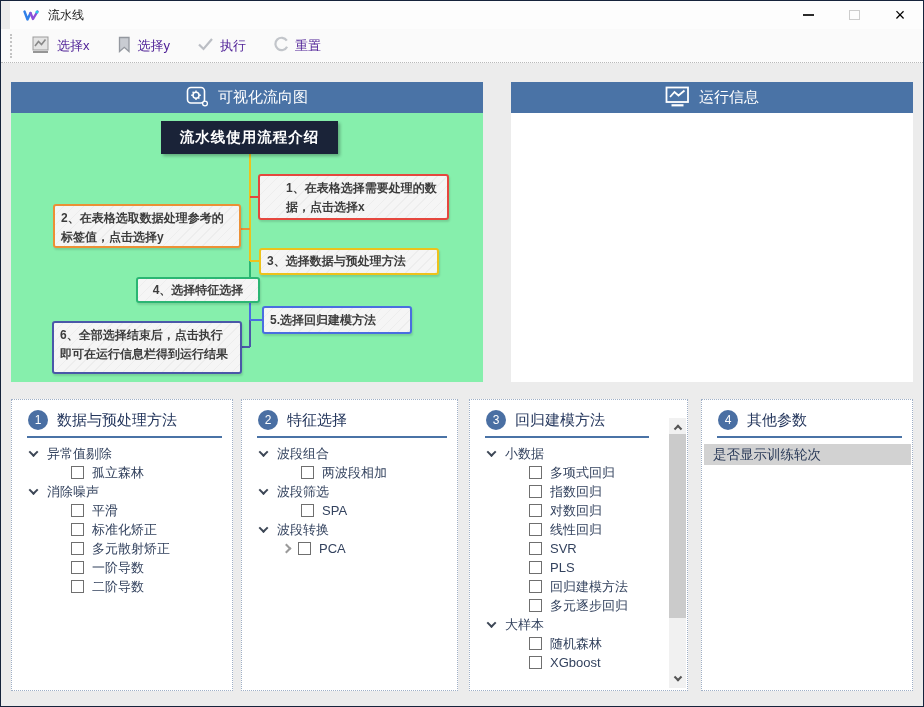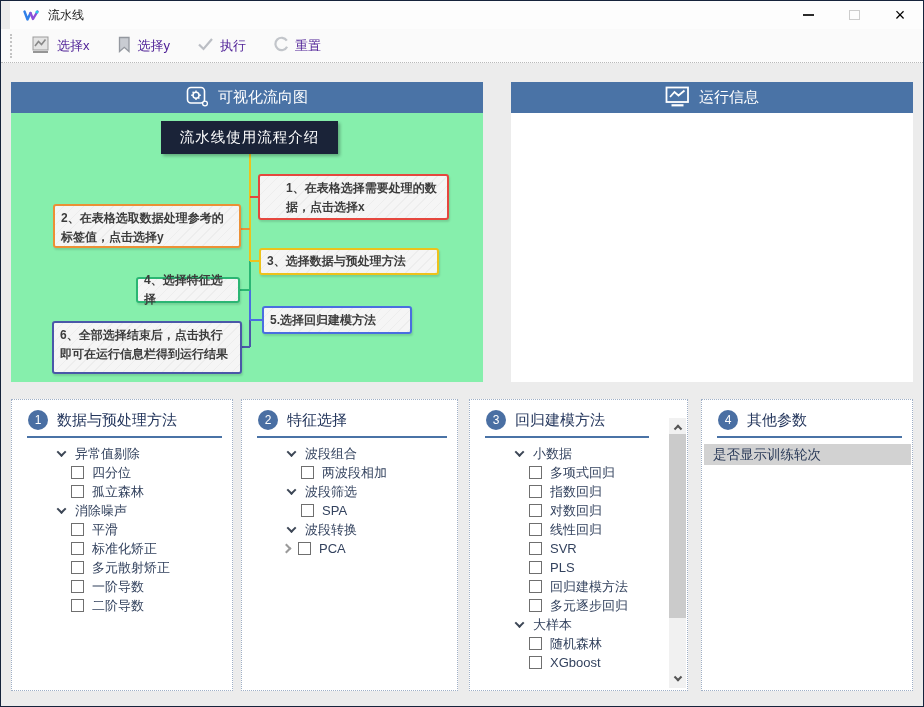--- a/index.html
+++ b/index.html
@@ -26,46 +26,46 @@
   
   .panel{position:absolute;top:81px;height:300px;background:#86efac;}
   .flow-panel{left:10px;width:472px;}
   .run-panel{left:510px;width:402px;}
   .panel-header{height:31px;background:#4a73a6;color:#ffffff;display:flex;align-items:center;justify-content:center;gap:9px;font-size:15px;}
   .run-body{width:100%;height:269px;background:#ffffff;}
   
   .mindmap{position:relative;width:472px;height:269px;overflow:hidden;}
   .mm-links{position:absolute;left:0;top:0;}
   .mm-root{position:absolute;left:150px;top:8px;width:177px;height:33px;background:#1a2338;color:#fff;
-    font-weight:normal;font-size:14.5px;letter-spacing:1px;display:flex;align-items:center;justify-content:center;
+    font-weight:bold;font-size:14.5px;letter-spacing:1px;display:flex;align-items:center;justify-content:center;
     box-shadow:2px 2px 3px rgba(0,0,0,.28);}
   .mm-node{position:absolute;border:2px solid #888;border-radius:3px;color:#3c3c3c;font-weight:bold;font-size:12px;
     line-height:1.55;padding:3px 6px;box-shadow:1px 2px 2px rgba(0,0,0,.12);
     background:repeating-linear-gradient(135deg,#f5f5f5 0 6px,#ededed 6px 7px);}
   .mm-n1{left:247px;top:61px;width:191px;height:46px;}
   .mm-n2{left:42px;top:91px;width:188px;height:44px;}
   .mm-n3{left:248px;top:135px;width:180px;height:27px;display:flex;align-items:center;}
-  .mm-n4{left:125px;top:164px;width:104px;height:26px;display:flex;align-items:center;justify-content:center;}
+  .mm-n4{left:125px;top:164px;width:124px;height:26px;display:flex;align-items:center;justify-content:center;}
   .mm-n5{left:251px;top:193px;width:150px;height:28px;display:flex;align-items:center;}
   .mm-n6{left:41px;top:208px;width:190px;height:53px;}
   
   .section{position:absolute;top:398px;height:292px;background:#ffffff;border:1px dotted #9fafc6;}
   .sec-1{left:10px;width:222px;}
   .sec-2{left:240px;width:217px;}
   .sec-3{left:468px;width:219px;}
   .sec-4{left:700px;width:212px;}
   .section-header{display:flex;align-items:center;gap:9px;padding:10px 0 0 16px;}
   .sec-num{width:20px;height:20px;border-radius:50%;background:#4a6fa3;color:#fff;font-size:12px;
     display:flex;align-items:center;justify-content:center;flex:0 0 20px;}
   .sec-title{font-size:15px;color:#24365c;}
   .sec-underline{height:2px;background:#4a73a6;margin:6px 10px 4px 15px;}
   .sec-3 .sec-underline{margin-right:38px;}
   .tree{padding-top:2px;}
   .row{height:19px;display:flex;align-items:center;font-size:13px;color:#33425e;}
-  .row.group{padding-left:18px;gap:10px;margin-left:28px;}
+  .row.group{padding-left:18px;gap:10px;}
   .row.check{padding-left:59px;gap:8px;}
   .row.check-expand{padding-left:41px;gap:8px;}
   .cb{width:13px;height:13px;border:1px solid #6f6f6f;background:#fff;flex:0 0 13px;}
   .chev{display:inline-block;width:7px;height:7px;border-right:2px solid #3d4756;border-bottom:2px solid #3d4756;}
   .chev.down{transform:rotate(45deg) translate(-1px,-1px);}
   .chev.right{transform:rotate(-45deg);border-color:#9a9a9a;}
   .row.selected{background:#d2d2d2;height:21px;margin:0 1px 0 2px;padding-left:9px;font-size:13.5px;color:#2a3a58;}
   
   .scrollbar{position:absolute;top:18px;right:1px;bottom:2px;width:17px;background:#f1f1f1;}
   .sb-btn{position:absolute;left:0;width:17px;height:16px;display:flex;align-items:center;justify-content:center;background:#f1f1f1;}
@@ -209,24 +209,20 @@
       <span class="sec-title">数据与预处理方法</span>
     </div>
     <div class="sec-underline"></div>
     <div class="tree">
         <div class="row group">
           <span class="chev down"></span>
           <span class="lbl">异常值剔除</span>
         </div>
         <div class="row check">
           <span class="cb"></span>
-          <span class="lbl">四分位</span>
-        </div>
-        <div class="row check">
-          <span class="cb"></span>
           <span class="lbl">孤立森林</span>
         </div>
         <div class="row group">
           <span class="chev down"></span>
           <span class="lbl">消除噪声</span>
         </div>
         <div class="row check">
           <span class="cb"></span>
           <span class="lbl">平滑</span>
         </div>

